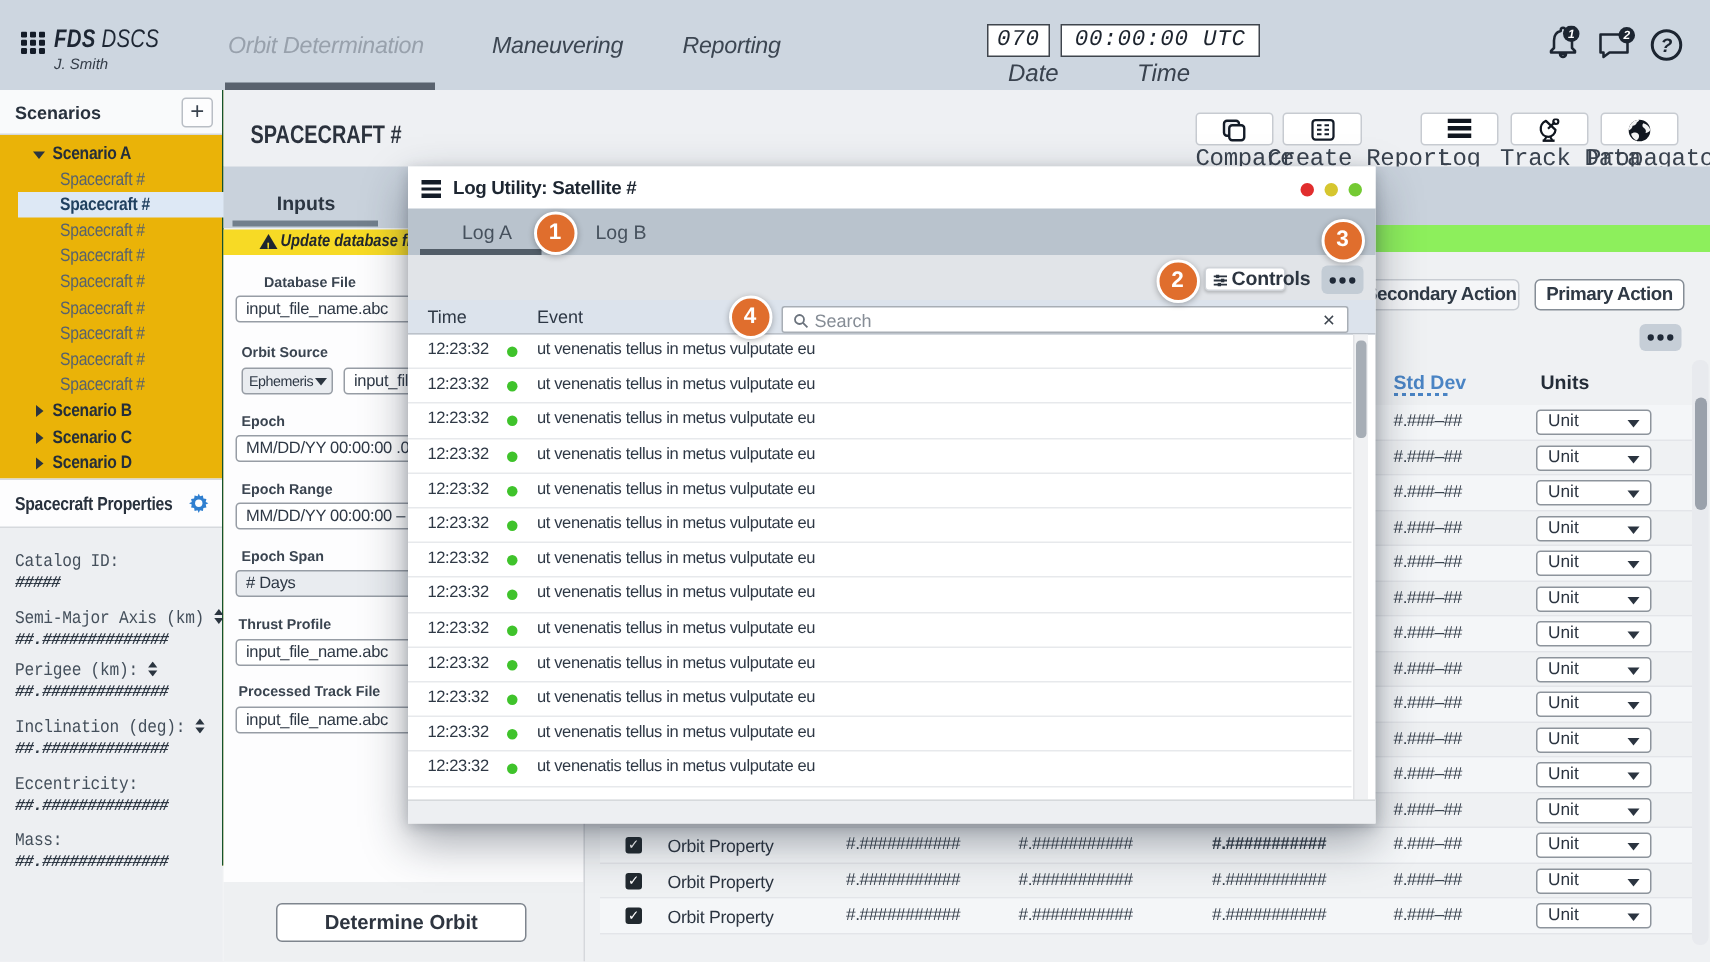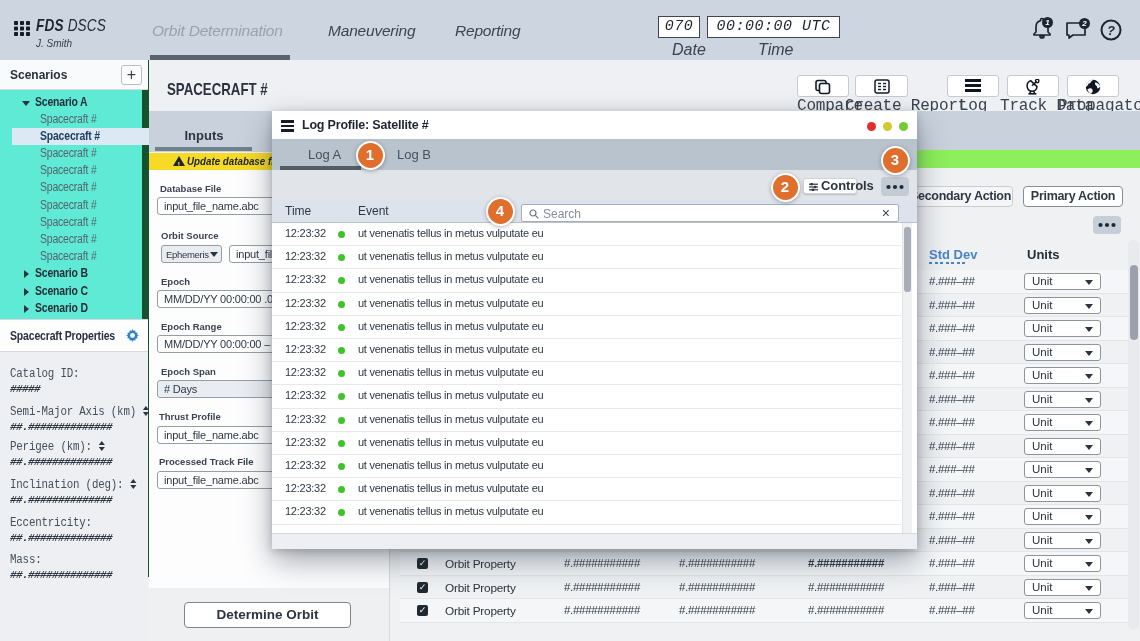--- a/index.html
+++ b/index.html
@@ -18,21 +18,21 @@
 #nav3 { left:455px; }
 #nav-underline { position:absolute; left:150px; top:55px; width:140px; height:5px; background:#59626e; }
 .timebox { position:absolute; top:16px; height:22px; background:#fff; border:1px solid #3f454d; font-family:"Liberation Mono", monospace; font-size:15px; color:#1d242e; text-align:center; line-height:20px; letter-spacing:0.5px; }
 #datebox { left:658px; width:42px; }
 #clockbox { left:707px; width:133px; }
 .tlabel { position:absolute; top:41px; font-size:16px; color:#39424e; }
 #dlabel { left:672px; }
 #tlabel { left:758px; }
 
 
-#sidebar { position:absolute; left:0; top:60px; width:149px; height:517px; background:#5eead4; border-right:7px solid #14532d; }
+#sidebar { position:absolute; left:0; top:60px; width:149px; height:517px; background:#eab308; border-right:1px solid #14532d; }
 #scen-head { position:absolute; left:0; top:0; width:148px; height:30px; background:#f9fafb; border-bottom:1px solid #d6d9dd; }
 #scen-head .t { position:absolute; left:10px; top:8px; font-weight:bold; font-size:12px; color:#28313d; }
 #plusbtn { position:absolute; left:121px; top:5px; width:21px; height:20px; background:#fdfdfe; border:1px solid #b9bec5; border-radius:3px; font-size:16px; color:#39424e; text-align:center; line-height:17px; }
 .trow { position:absolute; left:0; width:148px; height:17.2px; font-size:12px; letter-spacing:-0.2px; color:#57626e; line-height:17.2px;margin-left:12px; }
 .trow .caret-d { position:absolute; left:10px; top:7px; width:0; height:0; border-left:4px solid transparent; border-right:4px solid transparent; border-top:5px solid #2b3540; }
 .trow .caret-r { position:absolute; left:12px; top:5px; width:0; height:0; border-top:4px solid transparent; border-bottom:4px solid transparent; border-left:5px solid #2b3540; }
 .trow.scen { font-weight:bold; color:#242e3a; }
 .trow.scen span { position:absolute; left:23px; transform:scaleX(0.87); transform-origin:left center; white-space:nowrap; }
 .trow.craft span { position:absolute; left:28px; transform:scaleX(0.87); transform-origin:left center; white-space:nowrap; }
 .trow.sel { background:#dde8f5; font-weight:bold; }
@@ -297,21 +297,21 @@
 <div id="yellowbar">
     <div class="w"></div>
     <div class="wq">!</div>
     <div class="t">Update database file</div>
   </div>
 
 <div id="formpanel">
     <div class="fade"></div>
   </div>
 <div id="divider"></div>
-<div class="flabel" style="left:160px;top:183px">Database File</div>
+<div class="flabel" style="left:176px;top:183px">Database File</div>
 <div class="finput" style="top:197px">input_file_name.abc</div>
 <div class="flabel" style="left:161px;top:230px">Orbit Source</div>
 <div class="finput gray" style="left:161px;top:245px;width:61px;font-size:9.5px;letter-spacing:-0.3px;padding-left:4px;line-height:17px">Ephemeris <span style="position:absolute;right:3px;top:6px;width:0;height:0;border-left:4px solid transparent;border-right:4px solid transparent;border-top:5px solid #2b3540"></span></div>
 <div class="finput" style="left:229px;top:245px;width:86px">input_file_name.abc</div>
 <div class="flabel" style="left:161px;top:276px">Epoch</div>
 <div class="finput" style="top:290px">MM/DD/YY 00:00:00 .000000</div>
 <div class="flabel" style="left:161px;top:321px">Epoch Range</div>
 <div class="finput" style="top:335px">MM/DD/YY 00:00:00 – MM/DD</div>
 <div class="flabel" style="left:161px;top:366px">Epoch Span</div>
 <div class="finput gray" style="top:380px"># Days</div>
@@ -468,21 +468,21 @@
     <div id="unitsh">Units</div>
   </div>
 
 <div id="modal">
   <div id="m-head">
     <div id="m-burger">
         <div style="top:9px"></div>
         <div style="top:13.5px"></div>
         <div style="top:18px"></div>
       </div>
-    <div id="m-title">Log Profile: Satellite #</div>
+    <div id="m-title">Log Utility: Satellite #</div>
     <div class="wdot" style="left:595px;background:#e12d2d"></div>
     <div class="wdot" style="left:611px;background:#d6c62f"></div>
     <div class="wdot" style="left:627px;background:#74ca33"></div>
   </div>
   <div id="m-tabs">
     <div class="mtab" style="left:36px">Log A</div>
     <div class="mtab" style="left:125px">Log B</div>
   </div>
   <div id="m-underline"></div>
   <div id="m-ctrl"></div>

